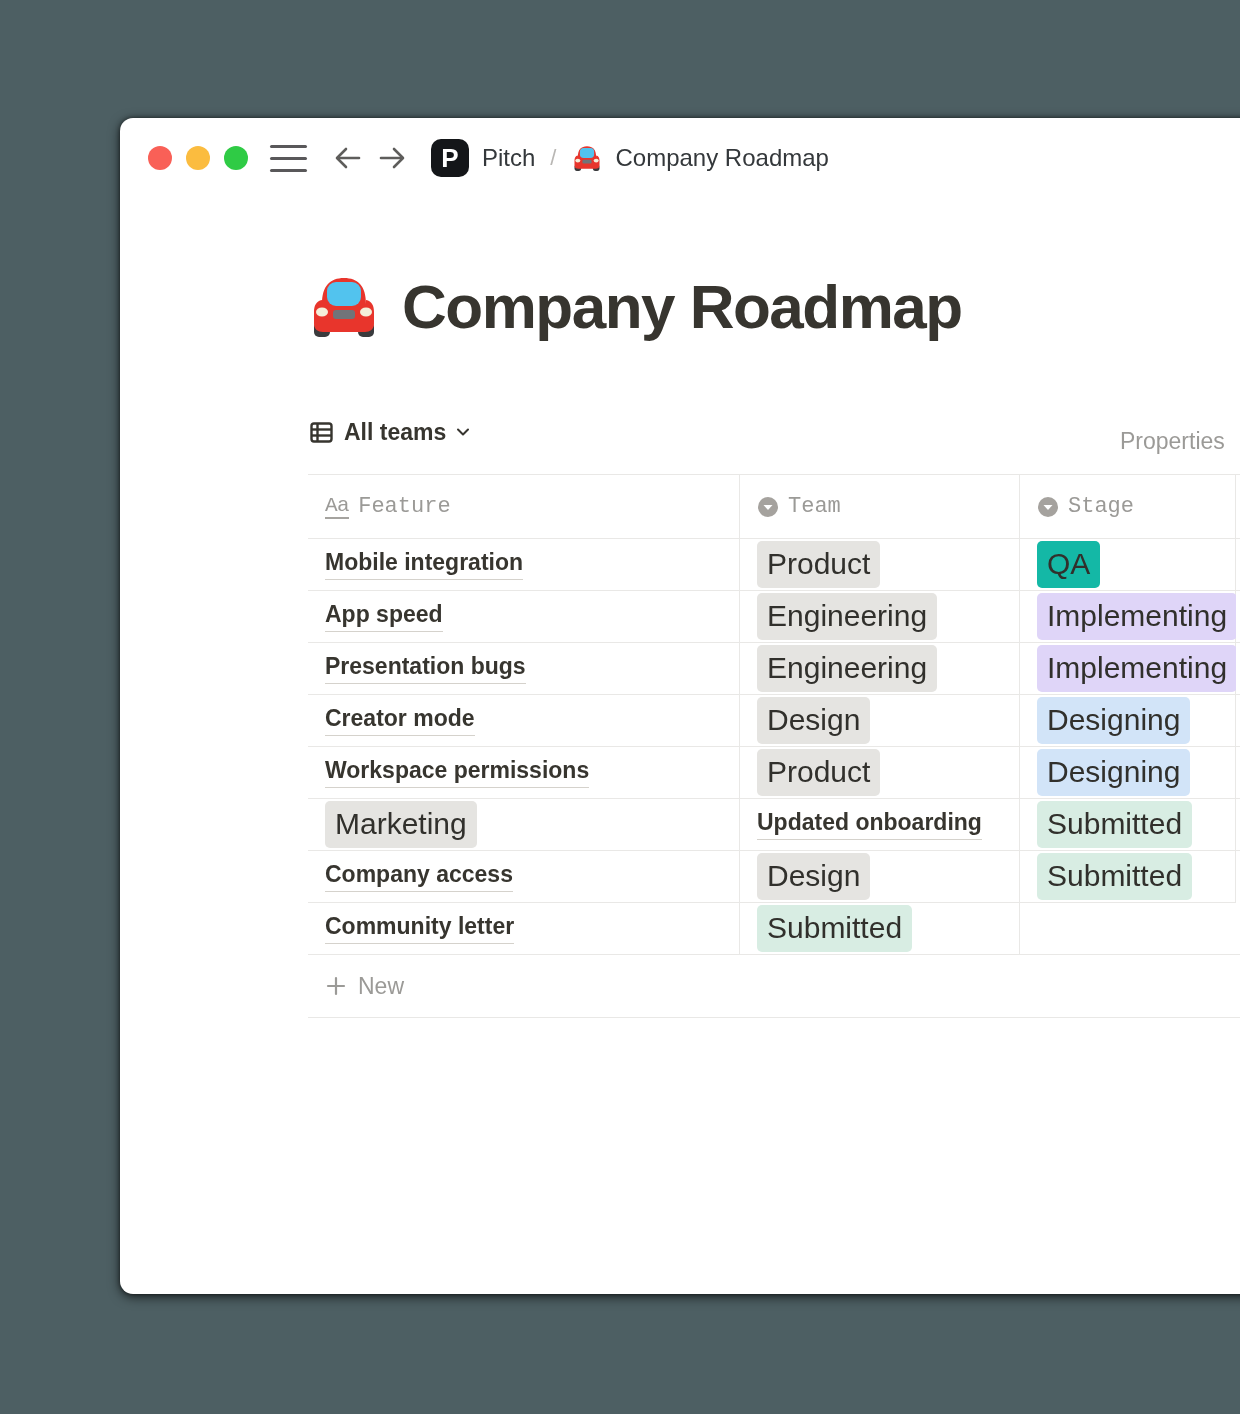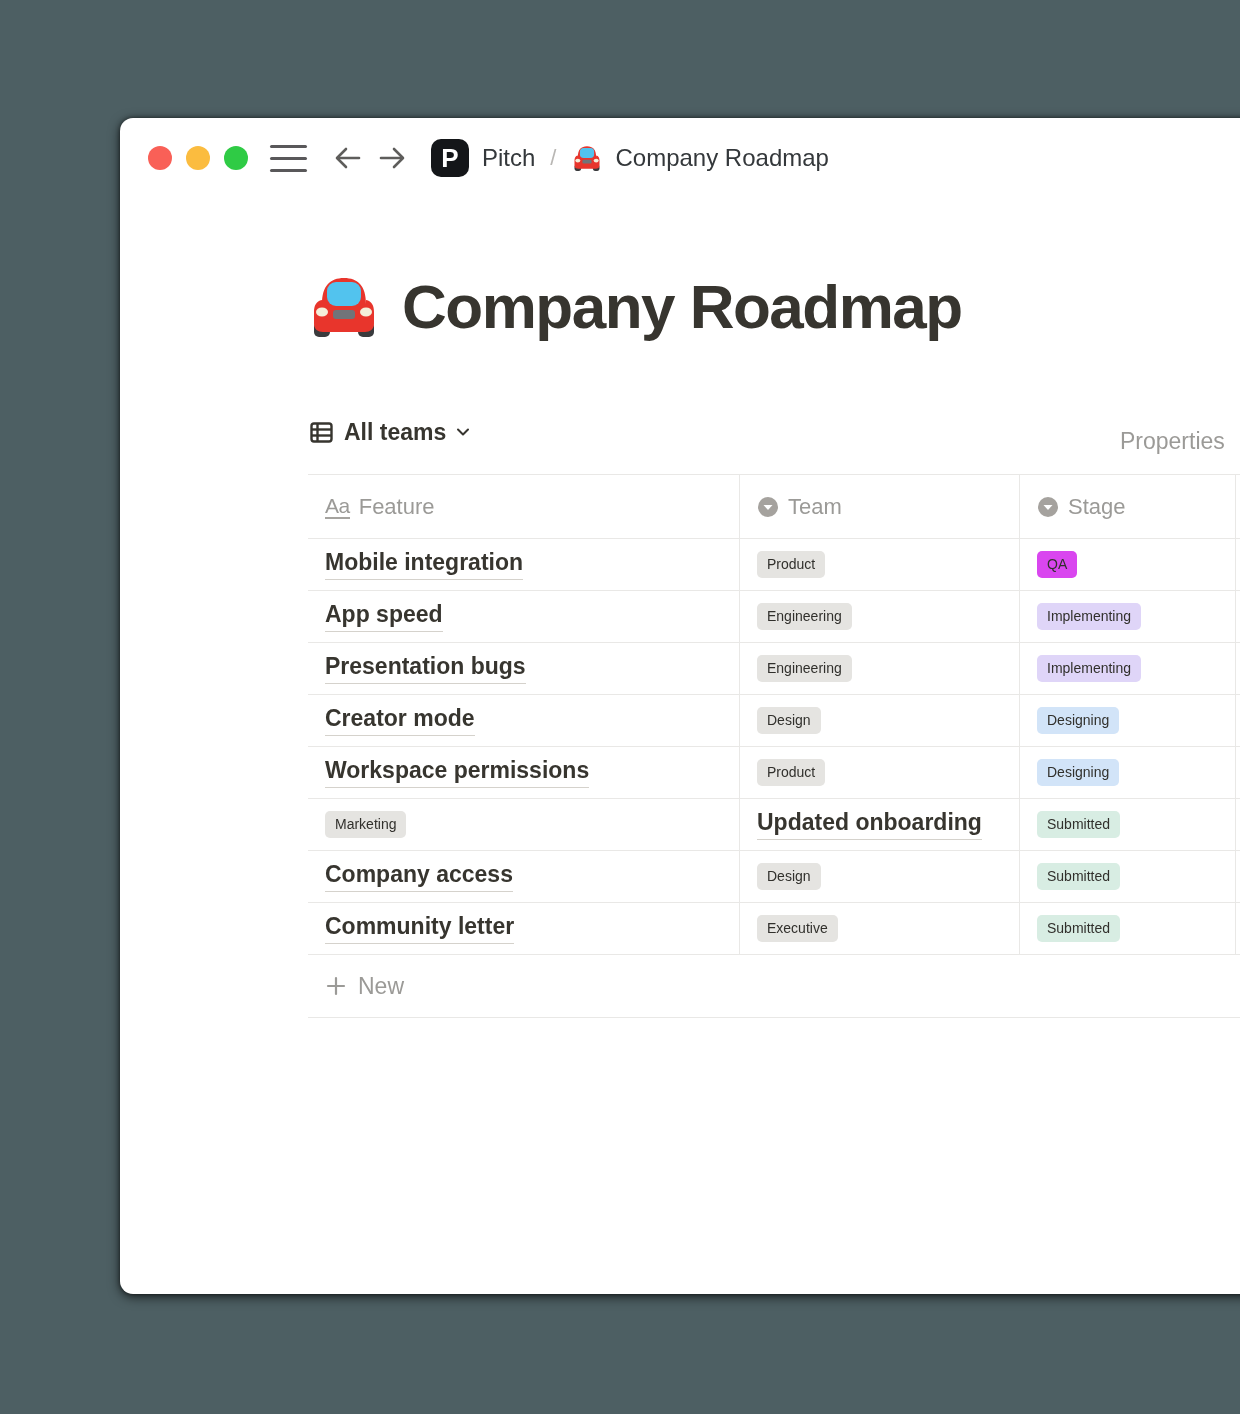--- a/index.html
+++ b/index.html
@@ -58,29 +58,29 @@
     position:absolute; left:188px; top:356px; width:1092px;
     display:grid;
     grid-template-columns:432px 280px 216px minmax(0,1fr);
     grid-auto-rows:auto;
   }
   .cell {
     height:52px; display:flex; align-items:center;
     padding-left:17px; border-top:1px solid #E9E8E6;
     background:#fff;
   }
-  .cell.hdr { height:64px; color:#9B9A97; font-size:22px; gap:9px; }
+  .cell.hdr { height:64px; color:#9B9A97; font-size:22px; gap:9px;font-family:Liberation Mono, monospace; }
   .cell.vline { border-right:1px solid #E9E8E6; }
   .feature-text {
     font-size:23px; font-weight:700; color:#37352F;
     border-bottom:1.5px solid #D5D2CC; padding-bottom:3px;
     white-space:nowrap;
   }
   .badge {
-    font-size:14px; color:#31302C; padding:5px 10px 6px;
+    font-size:30px; color:#31302C; padding:5px 10px 6px;
     border-radius:5px; white-space:nowrap; line-height:1.2;
   }
   .aa-icon {
     font-size:21px; color:#9B9A97; line-height:1;
     border-bottom:2px solid #A5A39F; padding-bottom:1px;
     font-weight:400; letter-spacing:-0.5px;
   }
   .new-row {
     grid-column:1 / -1; height:64px; display:flex; align-items:center; gap:11px;
     padding-left:17px; border-top:1px solid #E9E8E6; border-bottom:1px solid #E9E8E6;
@@ -195,21 +195,21 @@
     </div>
     <div class="cell hdr"></div>
 
     <div class="cell vline">
         <span class="feature-text">Mobile integration</span>
       </div>
     <div class="cell vline">
         <span class="badge" style="background-color: rgb(229, 228, 225);">Product</span>
       </div>
     <div class="cell vline">
-        <span class="badge" style="background-color: #d946ef;">QA</span>
+        <span class="badge" style="background-color: #14b8a6;">QA</span>
       </div>
     <div class="cell"></div>
 
     <div class="cell vline">
         <span class="feature-text">App speed</span>
       </div>
     <div class="cell vline">
         <span class="badge" style="background-color: rgb(229, 228, 225);">Engineering</span>
       </div>
     <div class="cell vline">
@@ -267,23 +267,20 @@
     <div class="cell vline">
         <span class="badge" style="background-color: rgb(229, 228, 225);">Design</span>
       </div>
     <div class="cell vline">
         <span class="badge" style="background-color: rgb(216, 237, 227);">Submitted</span>
       </div>
     <div class="cell"></div>
 
     <div class="cell vline">
         <span class="feature-text">Community letter</span>
-      </div>
-    <div class="cell vline">
-        <span class="badge" style="background-color: rgb(229, 228, 225);">Executive</span>
       </div>
     <div class="cell vline">
         <span class="badge" style="background-color: rgb(216, 237, 227);">Submitted</span>
       </div>
     <div class="cell"></div>
 
     <div class="new-row">
       <span>
         <svg width="22" height="22" viewBox="0 0 22 22" fill="none" stroke="#9B9A97" stroke-width="2.2" stroke-linecap="round">
           <path d="M11 3 V19"></path>

